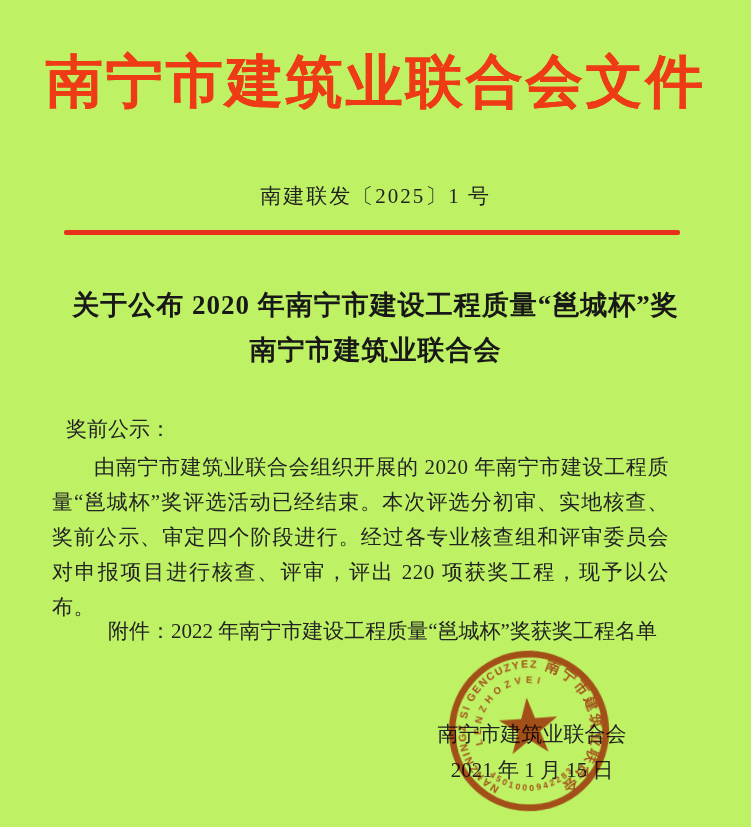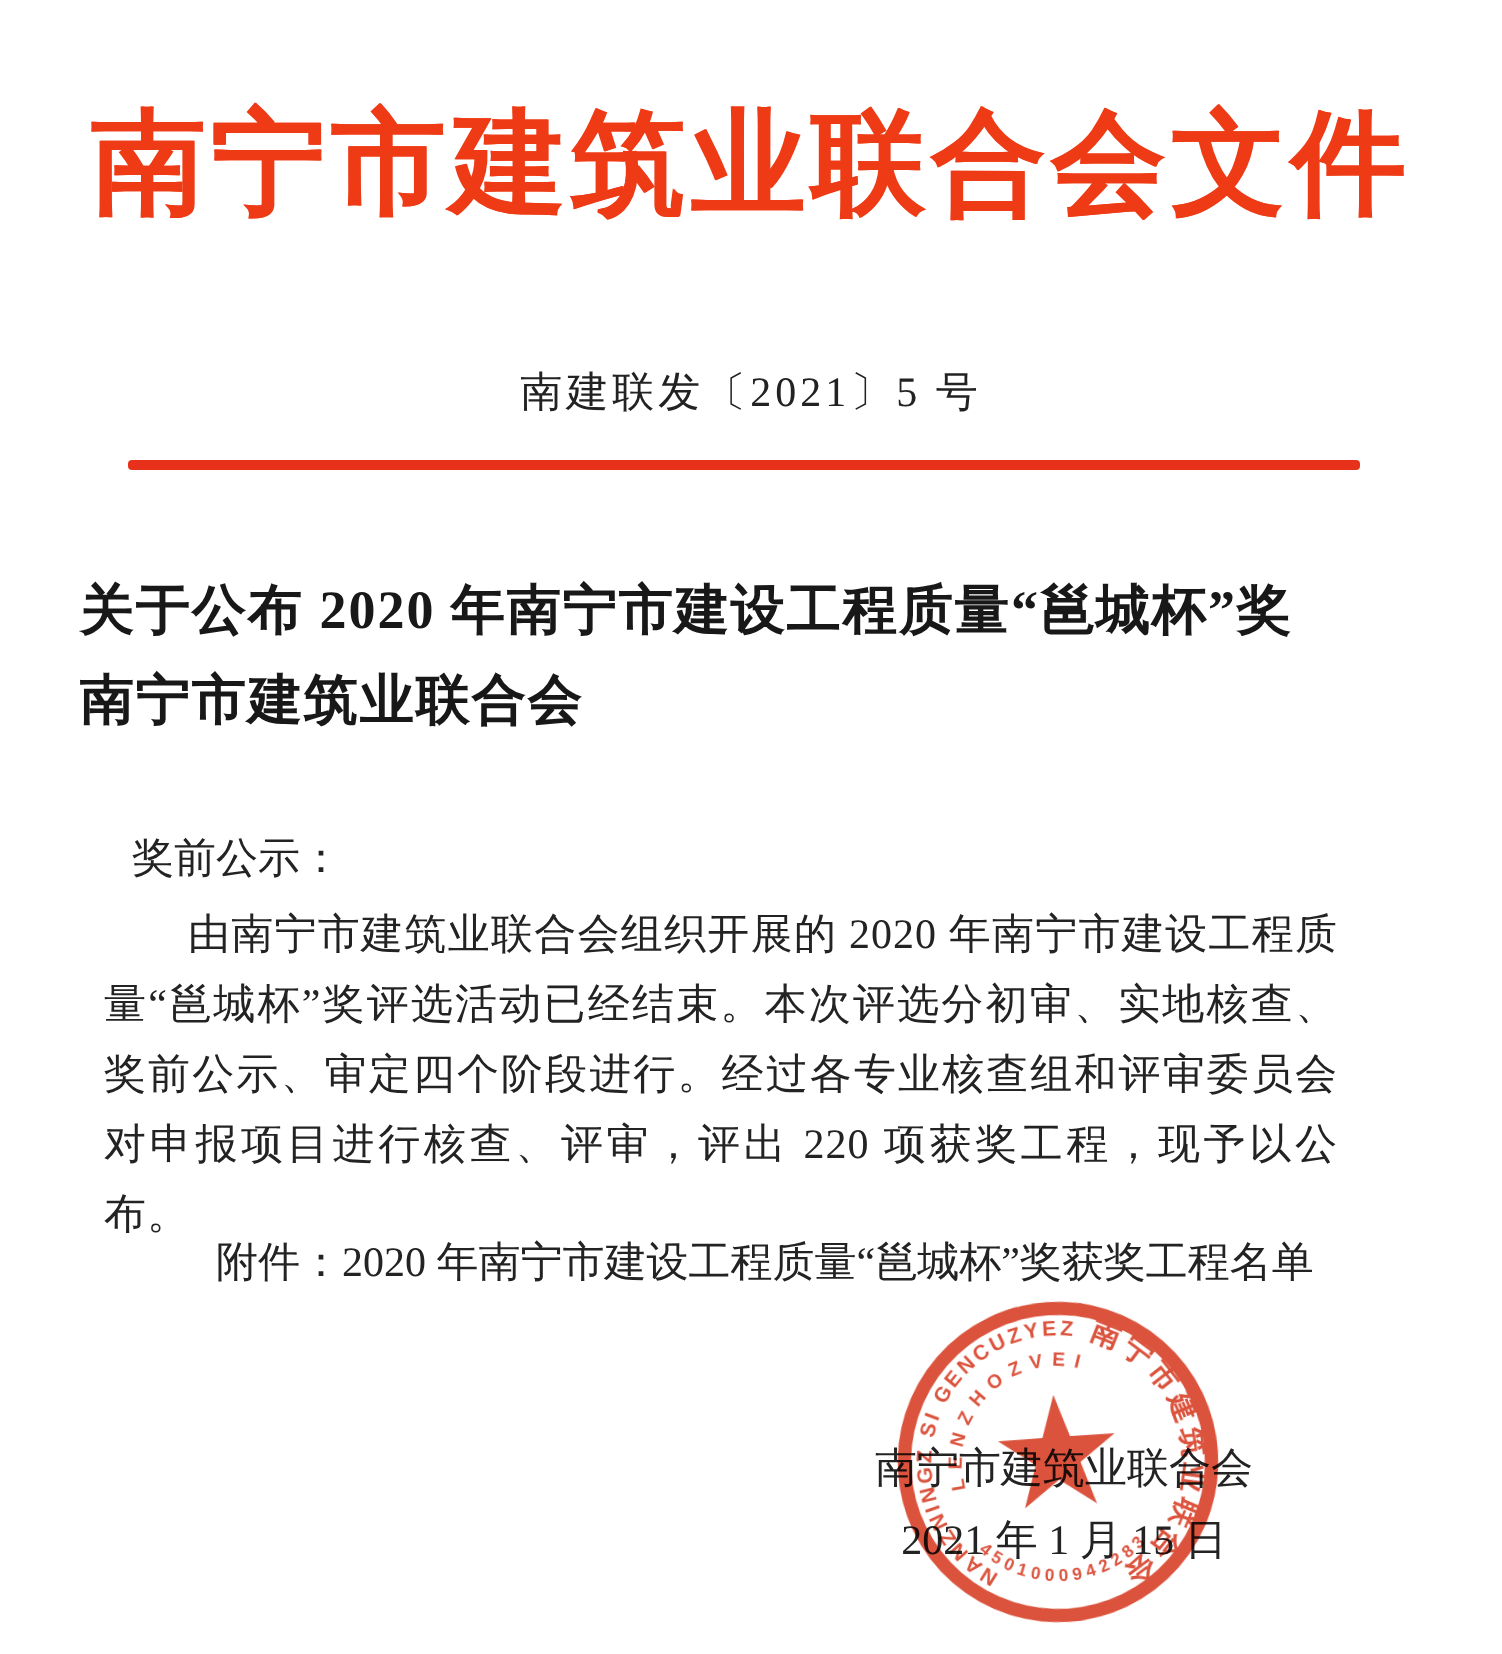--- a/index.html
+++ b/index.html
@@ -6,21 +6,21 @@
     margin: 0;
     padding: 0;
     background: #e9e9e9;
     font-family: "Liberation Serif", serif;
   }
   #page {
     position: relative;
     width: 751px;
     height: 827px;
     margin: 0 auto;
-    background: #ffffff;
+    background: #bef264;
     overflow: hidden;
     box-shadow: 0 0 6px rgba(0,0,0,.25);
   }
   .header-title {
     position: absolute;
     top: 44px; left: 0; right: 0;
     text-align: center;
     font-size: 57px;
     font-weight: bold;
     letter-spacing: 3px;
@@ -39,21 +39,21 @@
   .red-rule {
     position: absolute;
     top: 230px; left: 64px;
     width: 616px; height: 5px;
     background: #e8311a;
     border-radius: 2px;
   }
   .notice-title {
     position: absolute;
     top: 283px; left: 40px; right: 40px;
-    text-align: left;
+    text-align: center;
     font-size: 27px;
     font-weight: bold;
     line-height: 45px;
     letter-spacing: 1px;
     color: #181818;
   }
   .salutation {
     position: absolute;
     top: 415px; left: 66px;
     font-size: 21px;
@@ -109,34 +109,34 @@
   .seal-inner-text  { font-family: "Liberation Sans", sans-serif; font-size: 10px; letter-spacing: 4.5px; }
   .seal-code-text   { font-family: "Liberation Sans", sans-serif; font-size: 9px;  letter-spacing: 2.6px; }
 </style>
 </head>
 <body>
 
 <div id="page">
 
   <div class="header-title">南宁市建筑业联合会文件</div>
 
-  <div class="doc-number">南建联发〔2021〕5 号</div>
+  <div class="doc-number">南建联发〔2025〕1 号</div>
 
   <div class="red-rule"></div>
 
   <div class="notice-title">
     <div>关于公布 2020 年南宁市建设工程质量“邕城杯”奖</div>
     <div>南宁市建筑业联合会</div>
   </div>
 
   <div class="salutation">奖前公示：</div>
 
   <div class="body-paragraph">由南宁市建筑业联合会组织开展的 2020 年南宁市建设工程质量“邕城杯”奖评选活动已经结束。本次评选分初审、实地核查、奖前公示、审定四个阶段进行。经过各专业核查组和评审委员会对申报项目进行核查、评审，评出 220 项获奖工程，现予以公布。</div>
 
-  <div class="attachment-line">附件：2020 年南宁市建设工程质量“邕城杯”奖获奖工程名单</div>
+  <div class="attachment-line">附件：2022 年南宁市建设工程质量“邕城杯”奖获奖工程名单</div>
 
   <div class="signature-block">
     <div class="sig-line">南宁市建筑业联合会</div>
     <div class="sig-line">2021 年 1 月 15 日</div>
   </div>
 
   <svg class="official-seal" viewBox="0 0 200 200" xmlns="http://www.w3.org/2000/svg">
     <defs>
 
       <path id="ringPath" d="M 67 157.2 A 66 66 0 1 1 133 157.2" fill="none"></path>

